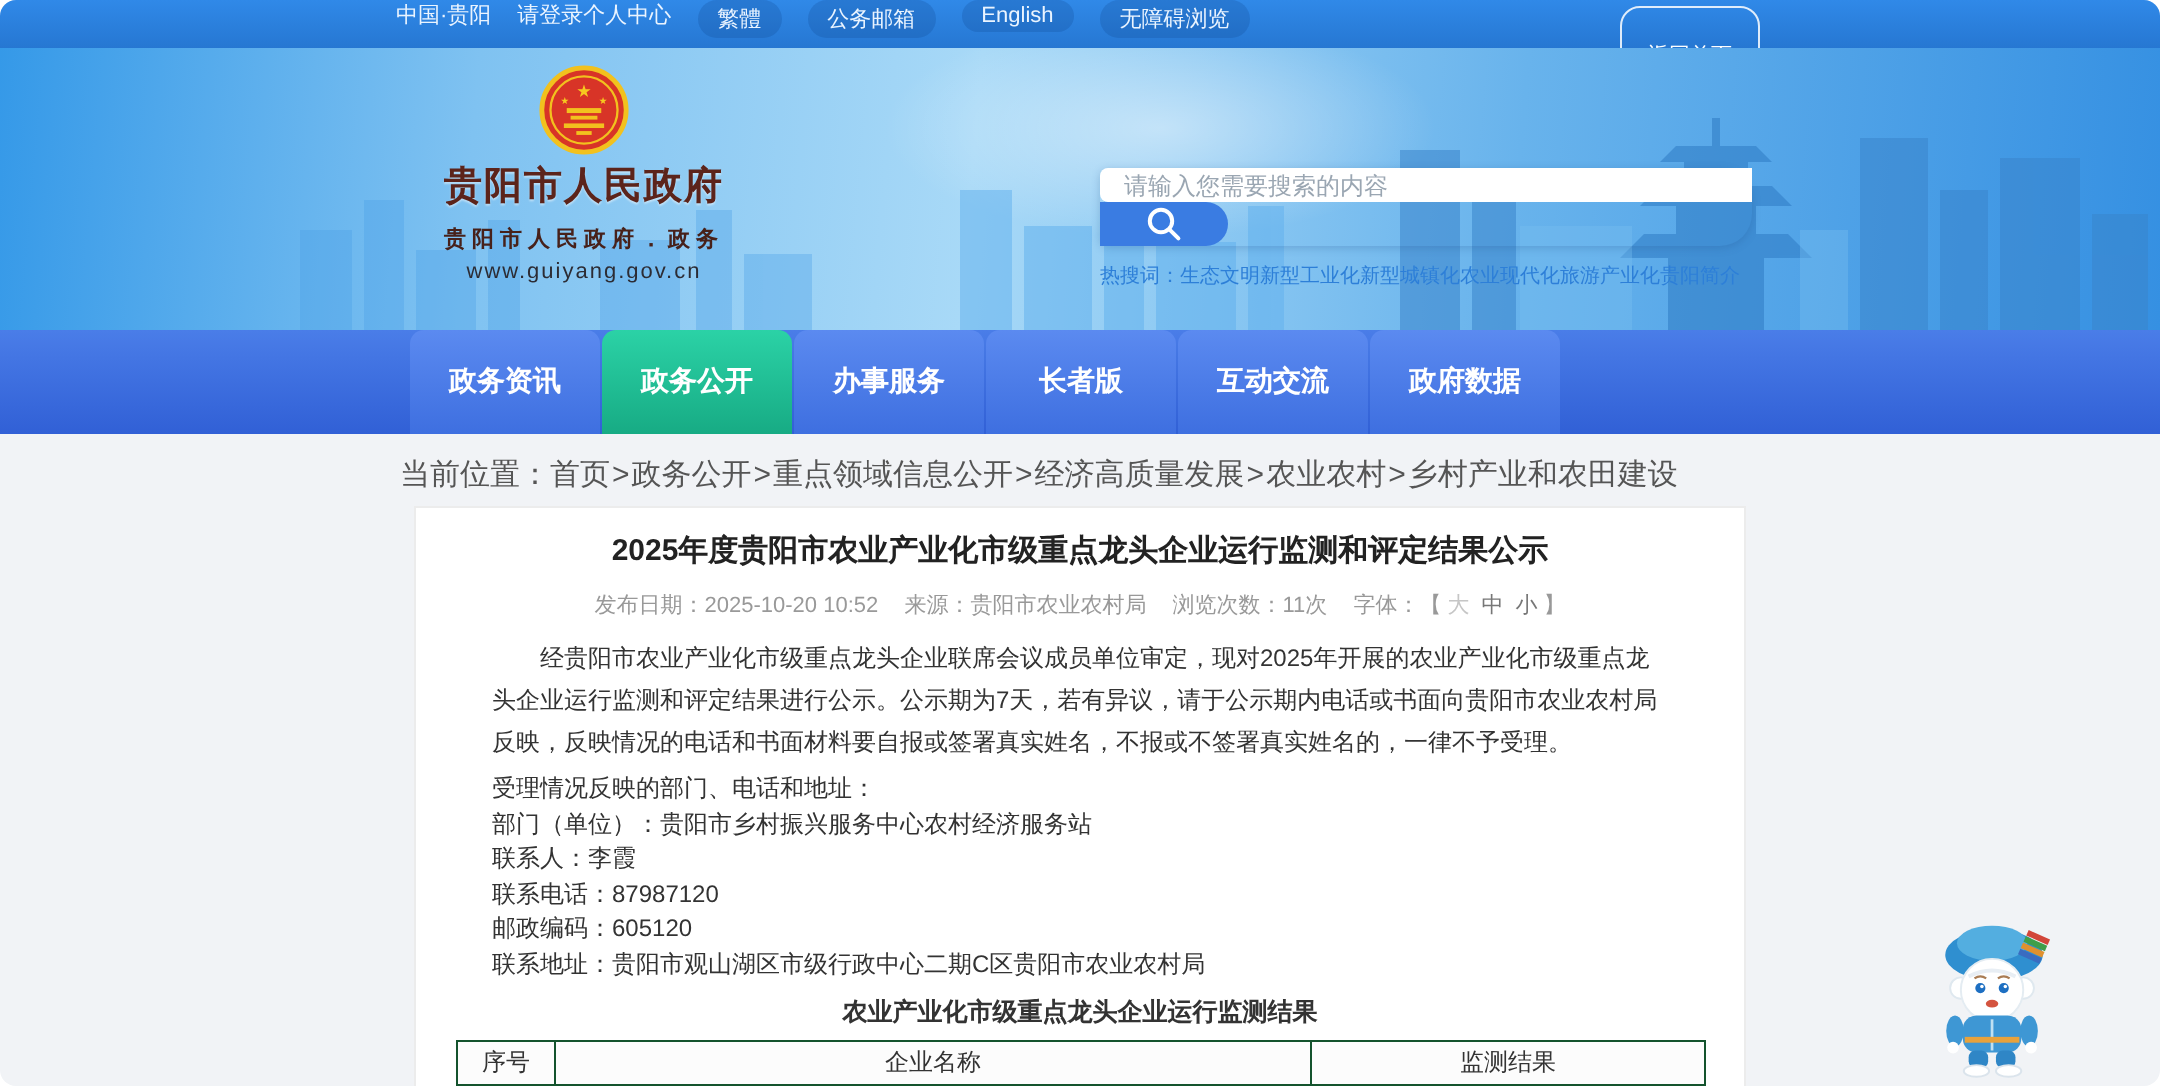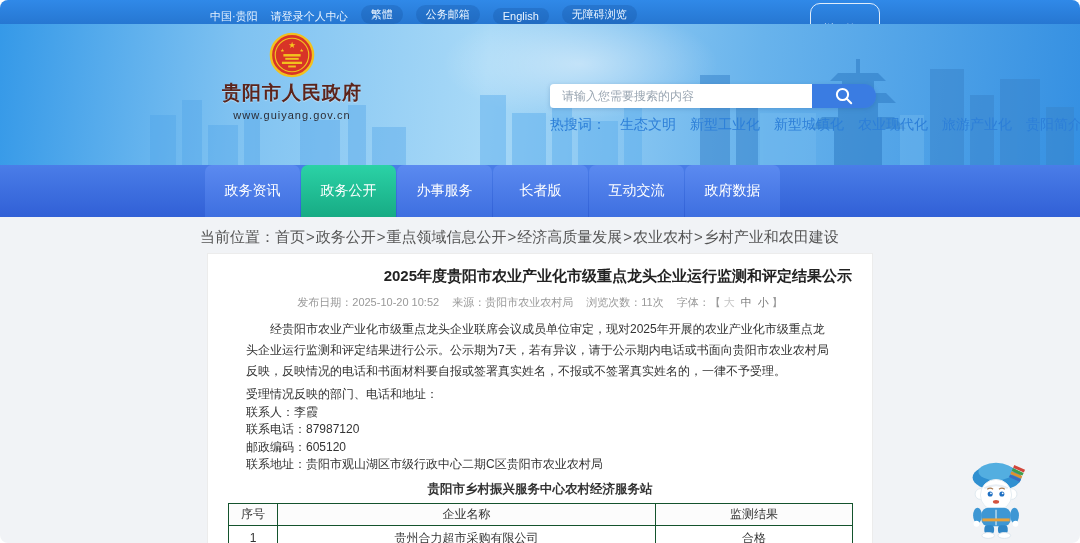--- a/index.html
+++ b/index.html
@@ -2,65 +2,65 @@
 <html><head>
 <meta charset="utf-8">
 <style>
   * { margin:0; padding:0; box-sizing:border-box; }
   html,body { width:1080px; height:543px; background:#fff; }
   body { font-family:"Liberation Sans","DejaVu Sans",sans-serif; }
   .page { position:relative; width:1080px; height:543px; overflow:hidden; border-radius:8px; background:#f1f3f6; }
 
   
   .topbar { position:relative; height:24px; background:linear-gradient(180deg,#3089e8,#2677d2); }
-  .topbar-links { position:absolute; left:210px; top:0; height:24px; display:flex; align-items:flex-end; gap:13px; }
+  .topbar-links { position:absolute; left:198px; top:0; height:24px; display:flex; align-items:flex-start; gap:13px; }
   .tlink { color:#eaf4ff; font-size:11px; text-decoration:none; cursor:pointer; white-space:nowrap; }
   .tlink.pill { background:rgba(12,62,130,.20); border-radius:10px; padding:2px 10px; }
   .home-btn { position:absolute; right:200px; top:3px; height:18px; line-height:16px; padding:16px 13px;
               border:1px solid rgba(255,255,255,.85); border-radius:10px; color:#fff; font-size:10.5px; cursor:pointer; }
 
   
   .banner { position:relative; height:141px; overflow:hidden;
             background:linear-gradient(95deg,#3599e8 0%,#7fc2f1 22%,#a8d9f7 45%,#68b3ec 70%,#3590e2 100%); }
   .banner::before { content:''; position:absolute; left:430px; top:0; width:300px; height:100px;
             background:radial-gradient(ellipse at 50% 40%, rgba(255,255,255,.45), rgba(255,255,255,0) 65%); }
   .skyline { position:absolute; left:0; bottom:0; width:1080px; height:110px; }
 
   .logo-block { position:absolute; left:212px; top:8px; width:160px; text-align:center; }
   .emblem { display:block; margin:0 auto; }
   .site-title { margin-top:2px; font-size:19px; font-weight:bold; color:#5c241b; letter-spacing:1px;
                 white-space:nowrap; text-shadow:0 1px 1px rgba(255,255,255,.45); }
   .site-subtitle { margin-top:6px; font-size:11px; font-weight:bold; color:#47211a; letter-spacing:3px; white-space:nowrap; }
   .site-url { margin-top:3px; font-size:11px; color:#2c2c34; letter-spacing:1px; }
 
   .search-block { position:absolute; left:550px; top:60px; width:326px; }
-  .search-bar { display:flex; height:24px; border-radius:4px 16px 16px 4px; box-shadow:0 1px 4px rgba(30,80,140,.25); }
+  .search-bar { display:flex; height:39px; border-radius:4px 16px 16px 4px; box-shadow:0 1px 4px rgba(30,80,140,.25);flex-direction:column; }
   .search-input { flex:1; border:none; outline:none; border-radius:4px 0 0 4px; padding:0 12px; font-size:12px; color:#333; background:#fff; }
   .search-input::placeholder { color:#9aa6b2; }
   .search-btn { width:64px; background:#3a7ce2; border:none; border-radius:0 16px 16px 0; cursor:pointer;
                 display:flex; align-items:center; justify-content:center; }
-  .hot-words { margin-top:8px; font-size:14px; color:#2d7fd8; display:flex; gap:14px; white-space:nowrap; }
+  .hot-words { margin-top:8px; font-size:10px; color:#2d7fd8; display:flex; white-space:nowrap; }
   .hot-word { color:#2d7fd8; cursor:pointer; text-decoration:none; }
 
   
   .mainnav { position:relative; height:52px; background:linear-gradient(180deg,#4a7de8,#3160d6); }
   .mainnav-inner { position:absolute; left:205px; top:0; height:52px; display:flex; }
   .tab { width:95px; margin-right:1px; height:52px; display:flex; align-items:center; justify-content:center;
-         color:#fff; font-size:14px; font-weight:normal; cursor:pointer; border-radius:7px 7px 0 0;
+         color:#fff; font-size:14px; font-weight:bold; cursor:pointer; border-radius:7px 7px 0 0;
          background:linear-gradient(180deg,#5b8af0,#3e6fe0); }
   .tab.active { background:linear-gradient(180deg,#2bd2a6,#17ab84); }
 
   
   .content { padding-top:11px; }
   .breadcrumb { margin-left:200px; font-size:15px; color:#555; height:18px; white-space:nowrap; }
   .crumb { color:#555; cursor:pointer; text-decoration:none; }
   .crumb-sep { color:#555; margin:0 1px; }
 
   .card { width:666px; margin:7px auto 0; background:#fff; border:1px solid #ececec; padding:12px 20px 0; min-height:300px; }
-  .article-title { text-align:right; font-size:15px; font-weight:bold; color:#222; line-height:20px; }
+  .article-title { text-align:center; font-size:15px; font-weight:bold; color:#222; line-height:20px; }
   .article-meta { text-align:center; font-size:11px; color:#999; margin-top:9px; white-space:nowrap; }
   .article-meta .m { margin:0 5px; }
   .font-sizes .fs { margin:0 3px; color:#777; cursor:pointer; }
   .font-sizes .fs:first-of-type { color:#c6c6c6; }
 
   .article-body { margin-top:9px; padding:0 18px; font-size:12px; color:#333; }
   .p-indent { text-indent:2em; line-height:21px; }
   .contact-lines { margin-top:4px; }
   .contact-lines p { line-height:17.5px; }
 
@@ -139,20 +139,21 @@
         <circle cx="24" cy="24" r="17.5" fill="none" stroke="#f2c11e" stroke-width="1.2"></circle>
         <text x="24" y="17" text-anchor="middle" font-size="9" fill="#f6c91f">★</text>
         <text x="14" y="21" text-anchor="middle" font-size="5" fill="#f6c91f">★</text>
         <text x="34" y="21" text-anchor="middle" font-size="5" fill="#f6c91f">★</text>
         <rect x="15" y="23" width="18" height="2.6" fill="#f2c11e"></rect>
         <rect x="17" y="27" width="14" height="2" fill="#f2c11e"></rect>
         <rect x="13.5" y="31" width="21" height="2.4" fill="#f2c11e"></rect>
         <rect x="20" y="35" width="8" height="2" fill="#f2c11e"></rect>
       </svg>
       <div class="site-title">贵阳市人民政府</div>
+      <div class="site-subtitle">贵阳市人民政府．政务</div>
       <div class="site-url">www.guiyang.gov.cn</div>
     </div>
 
     <div class="search-block">
       <div class="search-bar">
         <input class="search-input" type="text" placeholder="请输入您需要搜索的内容" style="">
         <button class="search-btn">
           <svg width="22" height="22" viewBox="0 0 22 22">
             <circle cx="9.5" cy="9.5" r="5.6" fill="none" stroke="#fff" stroke-width="2"></circle>
             <line x1="13.8" y1="13.8" x2="18.2" y2="18.2" stroke="#fff" stroke-width="2" stroke-linecap="round"></line>
@@ -193,28 +194,29 @@
         <span class="m">发布日期：2025-10-20 10:52</span>
         <span class="m">来源：贵阳市农业农村局</span>
         <span class="m">浏览次数：11次</span>
         <span class="m font-sizes"><span>字体：【</span><span class="fs-slot"><span class="fs">大</span><span class="fs">中</span><span class="fs">小</span></span><span>】</span></span>
       </div>
 
       <div class="article-body">
         <p class="p-indent">经贵阳市农业产业化市级重点龙头企业联席会议成员单位审定，现对2025年开展的农业产业化市级重点龙头企业运行监测和评定结果进行公示。公示期为7天，若有异议，请于公示期内电话或书面向贵阳市农业农村局反映，反映情况的电话和书面材料要自报或签署真实姓名，不报或不签署真实姓名的，一律不予受理。</p>
         <div class="contact-lines">
             <p>受理情况反映的部门、电话和地址：</p>
+            <p>部门（单位）：贵阳市乡村振兴服务中心农村经济服务站</p>
             <p>联系人：李霞</p>
             <p>联系电话：87987120</p>
             <p>邮政编码：605120</p>
             <p>联系地址：贵阳市观山湖区市级行政中心二期C区贵阳市农业农村局</p>
           </div>
       </div>
 
-      <div class="table-caption">贵阳市乡村振兴服务中心农村经济服务站</div>
+      <div class="table-caption">农业产业化市级重点龙头企业运行监测结果</div>
       <table class="result-table">
         <colgroup>
             <col class="col-no">
             <col class="col-name">
             <col class="col-result">
           </colgroup>
         <thead>
             <tr>
               <th>序号</th>
               <th>企业名称</th>

